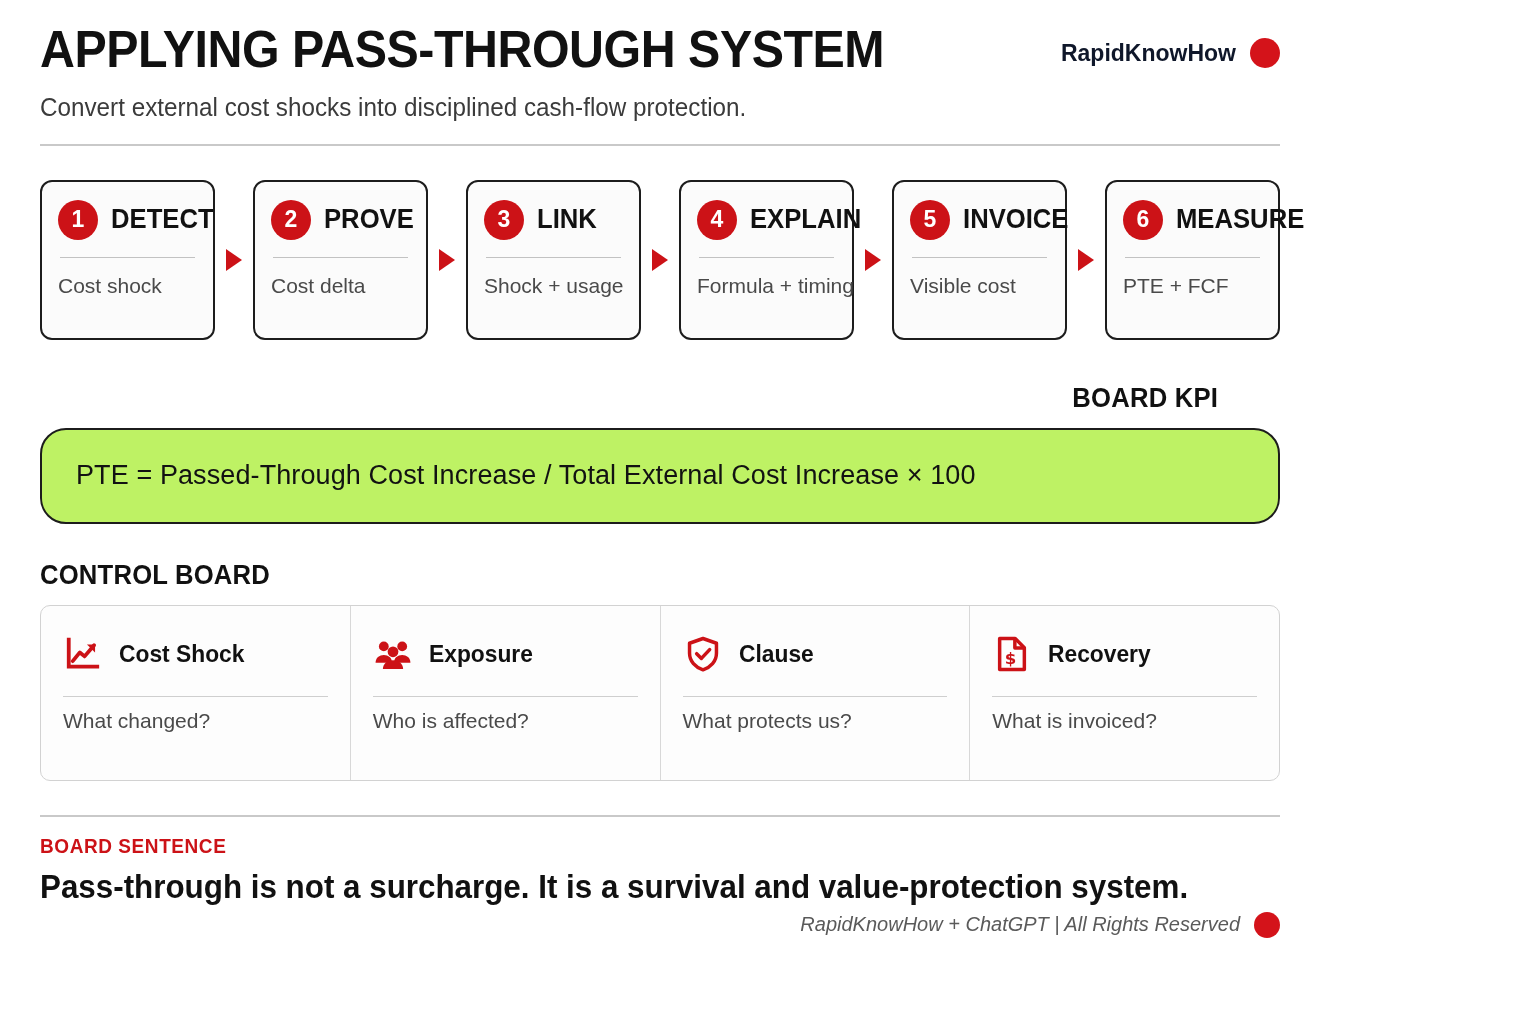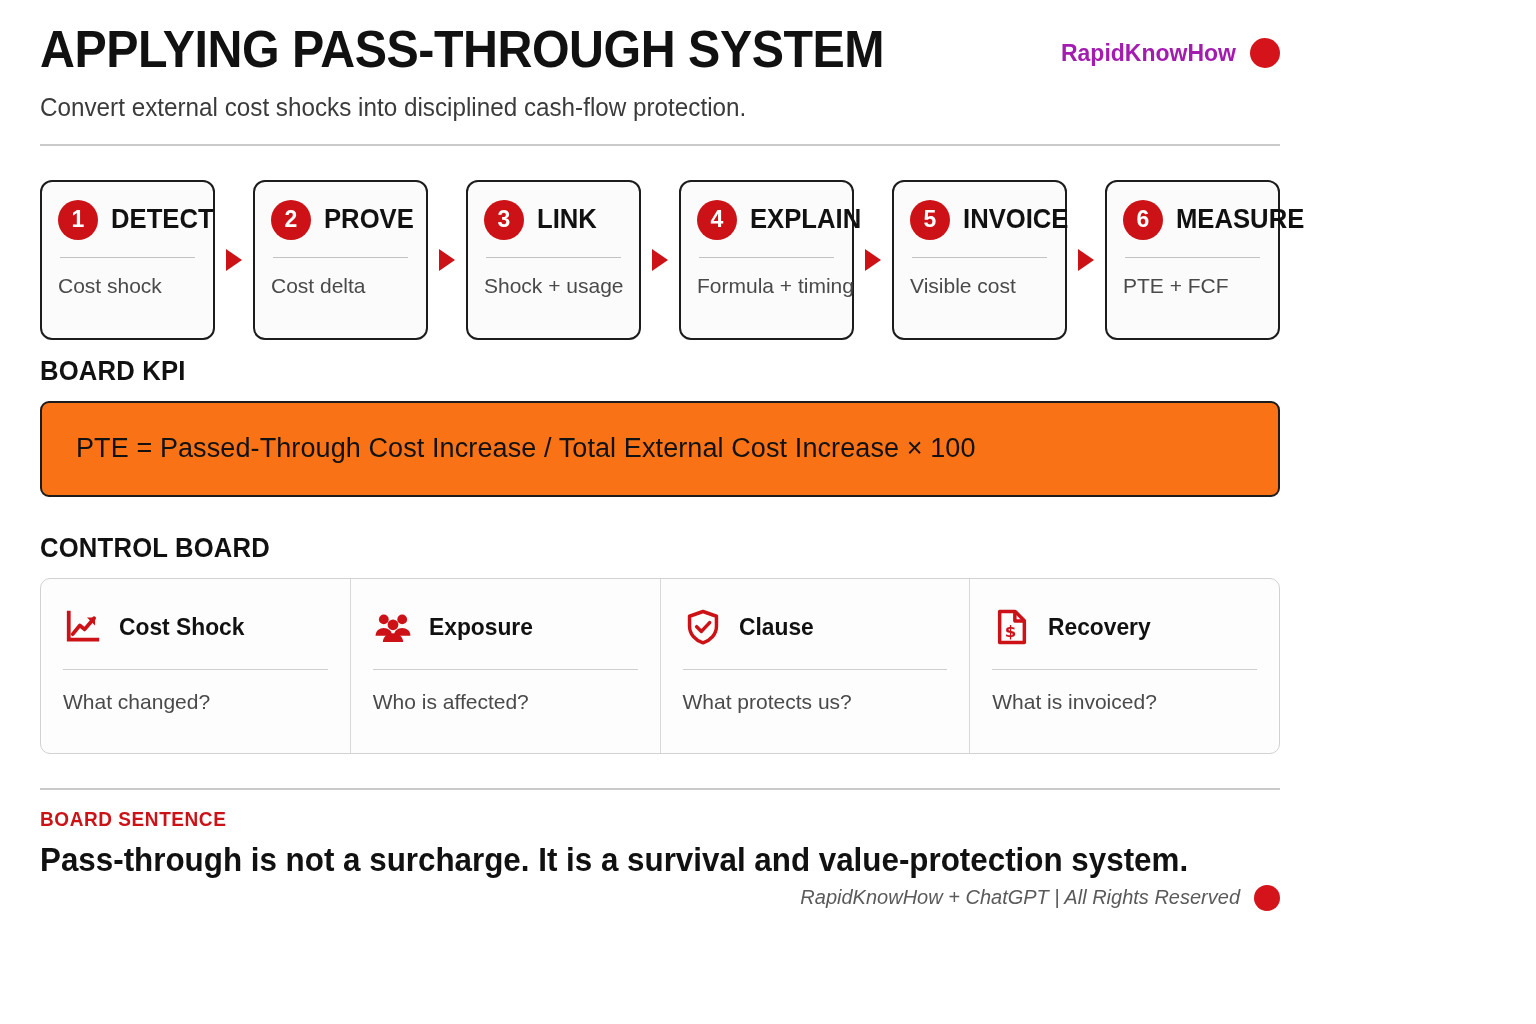--- a/index.html
+++ b/index.html
@@ -13,21 +13,21 @@
   .page { width: 1320px; height: 1024px; padding: 22px 40px 0 40px; position: relative; }
 
   
   .header-row { display: flex; align-items: flex-start; justify-content: space-between; }
   .title {
     font-size: 52px; font-weight: bold; letter-spacing: -0.5px;
     color: #111111; line-height: 1.05; white-space: nowrap;
     transform: scaleX(0.93); transform-origin: left center;
   }
   .brand { display: flex; align-items: center; gap: 14px; padding-top: 16px; white-space: nowrap; }
-  .brand-name { font-size: 23px; font-weight: bold; color: #a21caf; }
+  .brand-name { font-size: 23px; font-weight: bold; color: #0f172a; }
   .brand-dot { width: 30px; height: 30px; border-radius: 50%; background: #d4131a; flex: none; }
   .subtitle {
     font-size: 25px; color: #3b3b3b; margin-top: 16px; font-weight: 400;
     transform: scaleX(0.97); transform-origin: left center;
   }
   .rule { height: 2px; background: #c9c9c9; margin-top: 22px; }
 
   
   .steps { display: flex; align-items: stretch; margin-top: 34px; }
   .step {
@@ -58,24 +58,24 @@
     border-left: 16px solid #cc1217;
   }
 
   
   .sec-head {
     font-size: 27px; font-weight: bold; color: #111111; letter-spacing: 0.2px;
     transform: scaleX(0.95); transform-origin: left center;
   }
 
   
-  .kpi-wrap { margin-top: 16px; }
+  .kpi-wrap { margin-top: 43px; text-align: right; }
   .kpi-box {
-    margin-top: 14px; border: 2px solid #1c1c1c; border-radius: 9px;
-    background: #f97316; height: 96px; display: flex; align-items: center;
+    margin-top: 14px; border: 2px solid #1c1c1c; border-radius: 26px;
+    background: #bef264; height: 96px; display: flex; align-items: center;
     padding: 0 34px;
   }
   .kpi-formula { font-size: 27px; color: #121212; letter-spacing: 0.1px; }
 
   
   .cb-wrap { margin-top: 36px; }
   .cb-box {
     margin-top: 14px; border: 1px solid #d2d2d2; border-radius: 10px;
     background: #fdfdfd; height: 176px; display: flex; overflow: hidden;
   }
@@ -84,21 +84,21 @@
     border-right: 1px solid #d8d8d8; display: flex; flex-direction: column;
   }
   .cb-card:last-child { border-right: none; }
   .cb-head { display: flex; align-items: center; gap: 16px; height: 44px; }
   .cb-icon { width: 40px; height: 40px; flex: none; display: flex; align-items: center; justify-content: center; }
   .cb-label {
     font-size: 24px; font-weight: bold; color: #111111; white-space: nowrap;
     transform: scaleX(0.95); transform-origin: left center;
   }
   .cb-sep { height: 1px; background: #cfcfcf; margin-top: 20px; }
-  .cb-q { font-size: 21px; color: #4a4a4a; margin-top: 20px; white-space: nowrap; }
+  .cb-q { font-size: 21px; color: #4a4a4a; margin-top: 12px; white-space: nowrap; }
 
   
   .foot-rule { height: 2px; background: #c9c9c9; margin-top: 34px; }
   .foot-kicker {
     margin-top: 18px; font-size: 20px; font-weight: bold; color: #cc1217;
     letter-spacing: 0.6px; transform: scaleX(0.95); transform-origin: left center;
   }
   .foot-sentence {
     margin-top: 10px; font-size: 33px; font-weight: bold; color: #111111;
     white-space: nowrap; transform: scaleX(0.95); transform-origin: left center;

